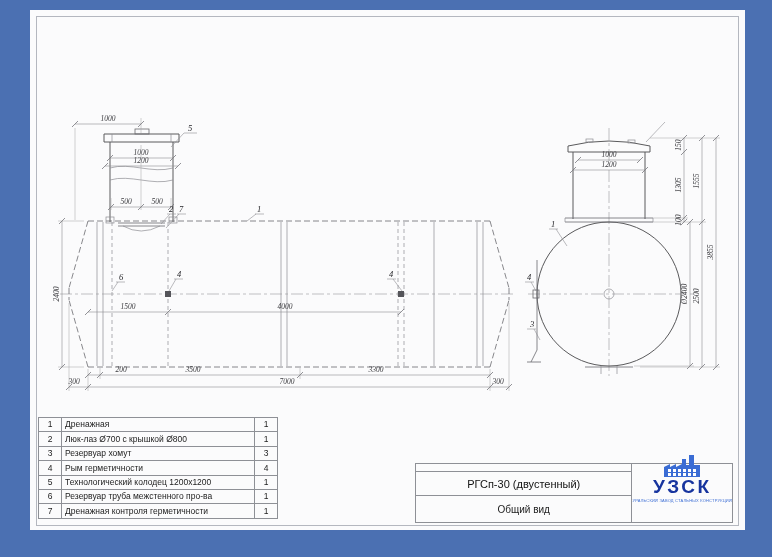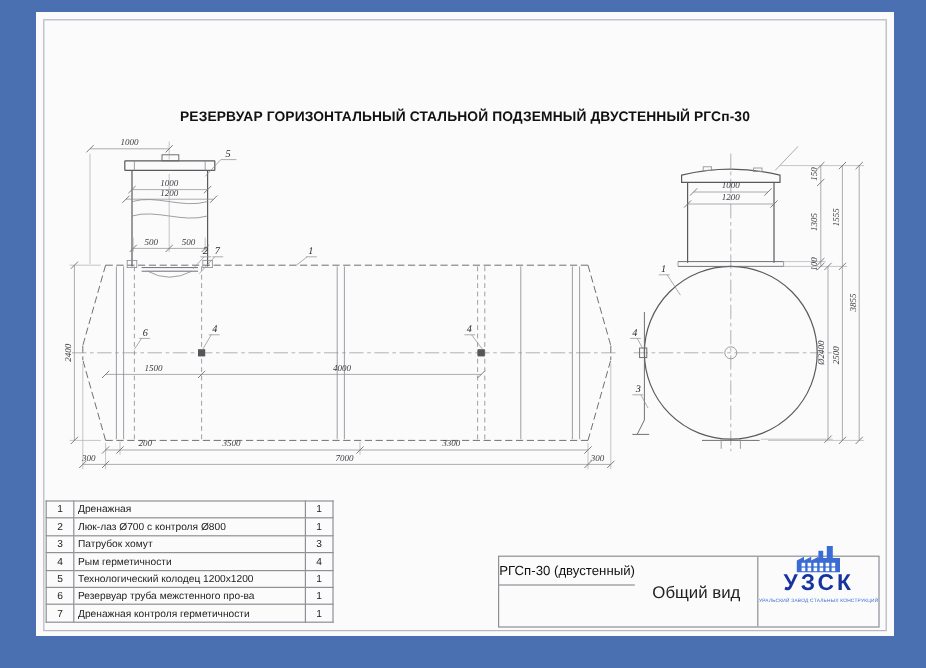--- a/index.html
+++ b/index.html
@@ -45,37 +45,36 @@
   }
   td.c-num{width:16px;text-align:center;padding:0;}
   td.c-name{width:186px;}
   td.c-qty{width:16px;text-align:center;padding:0;}
 
   
   .tblock{
     position:absolute;left:385px;top:453px;width:318px;height:60px;
     border:1px solid #8e9096;box-sizing:border-box;display:flex;background:transparent;
   }
-  .tb-left{width:234px;display:flex;border-right:1px solid #8e9096;box-sizing:border-box;}
+  .tb-left{width:234px;display:flex;flex-direction:column;border-right:1px solid #8e9096;box-sizing:border-box;}
   .tb-strip{height:7px;border-bottom:1px solid #8e9096;}
   .tb-model{height:23px;border-bottom:1px solid #8e9096;display:flex;align-items:center;justify-content:center;font-size:11px;color:#111;}
-  .tb-view{flex:1;display:flex;align-items:center;justify-content:center;font-size:14px;color:#222;}
+  .tb-view{flex:1;display:flex;align-items:center;justify-content:center;font-size:10px;color:#222;}
   .tb-logo{flex:1;display:flex;flex-direction:column;align-items:center;justify-content:flex-start;overflow:visible;}
   .logo-icon{margin-top:-9px;}
   .logo-text{font-size:19px;font-weight:bold;color:#17349e;letter-spacing:2.5px;line-height:1;}
   .logo-tag{font-size:4px;color:#3a6cd4;margin-top:2px;white-space:nowrap;letter-spacing:.2px;}
 </style>
 </head>
 <body>
 
 <div id="page">
   <div class="sheet">
     <div class="frame"></div>
 
-    <div class="dwg-title">РЕЗЕРВУАР ГОРИЗОНТАЛЬНЫЙ СТАЛЬНОЙ ПОДЗЕМНЫЙ ДВУСТЕННЫЙ РГСп-30</div>
 
     <svg class="drawing" width="715" height="520" viewBox="30 10 715 520">
       <defs>
         <g id="tk">
             <line x1="-3" y1="3" x2="3" y2="-3" stroke="#77777c" stroke-width=".8"></line>
           </g>
       </defs>
 
       <g>
 
@@ -317,26 +316,26 @@
 
     <table class="parts">
       <tbody>
         <tr>
           <td class="c-num">1</td>
           <td class="c-name">Дренажная</td>
           <td class="c-qty">1</td>
         </tr>
         <tr>
           <td class="c-num">2</td>
-          <td class="c-name">Люк-лаз Ø700 с контроля Ø800</td>
+          <td class="c-name">Люк-лаз Ø700 с крышкой Ø800</td>
           <td class="c-qty">1</td>
         </tr>
         <tr>
           <td class="c-num">3</td>
-          <td class="c-name">Патрубок хомут</td>
+          <td class="c-name">Резервуар хомут</td>
           <td class="c-qty">3</td>
         </tr>
         <tr>
           <td class="c-num">4</td>
           <td class="c-name">Рым герметичности</td>
           <td class="c-qty">4</td>
         </tr>
         <tr>
           <td class="c-num">5</td>
           <td class="c-name">Технологический колодец 1200х1200</td>

